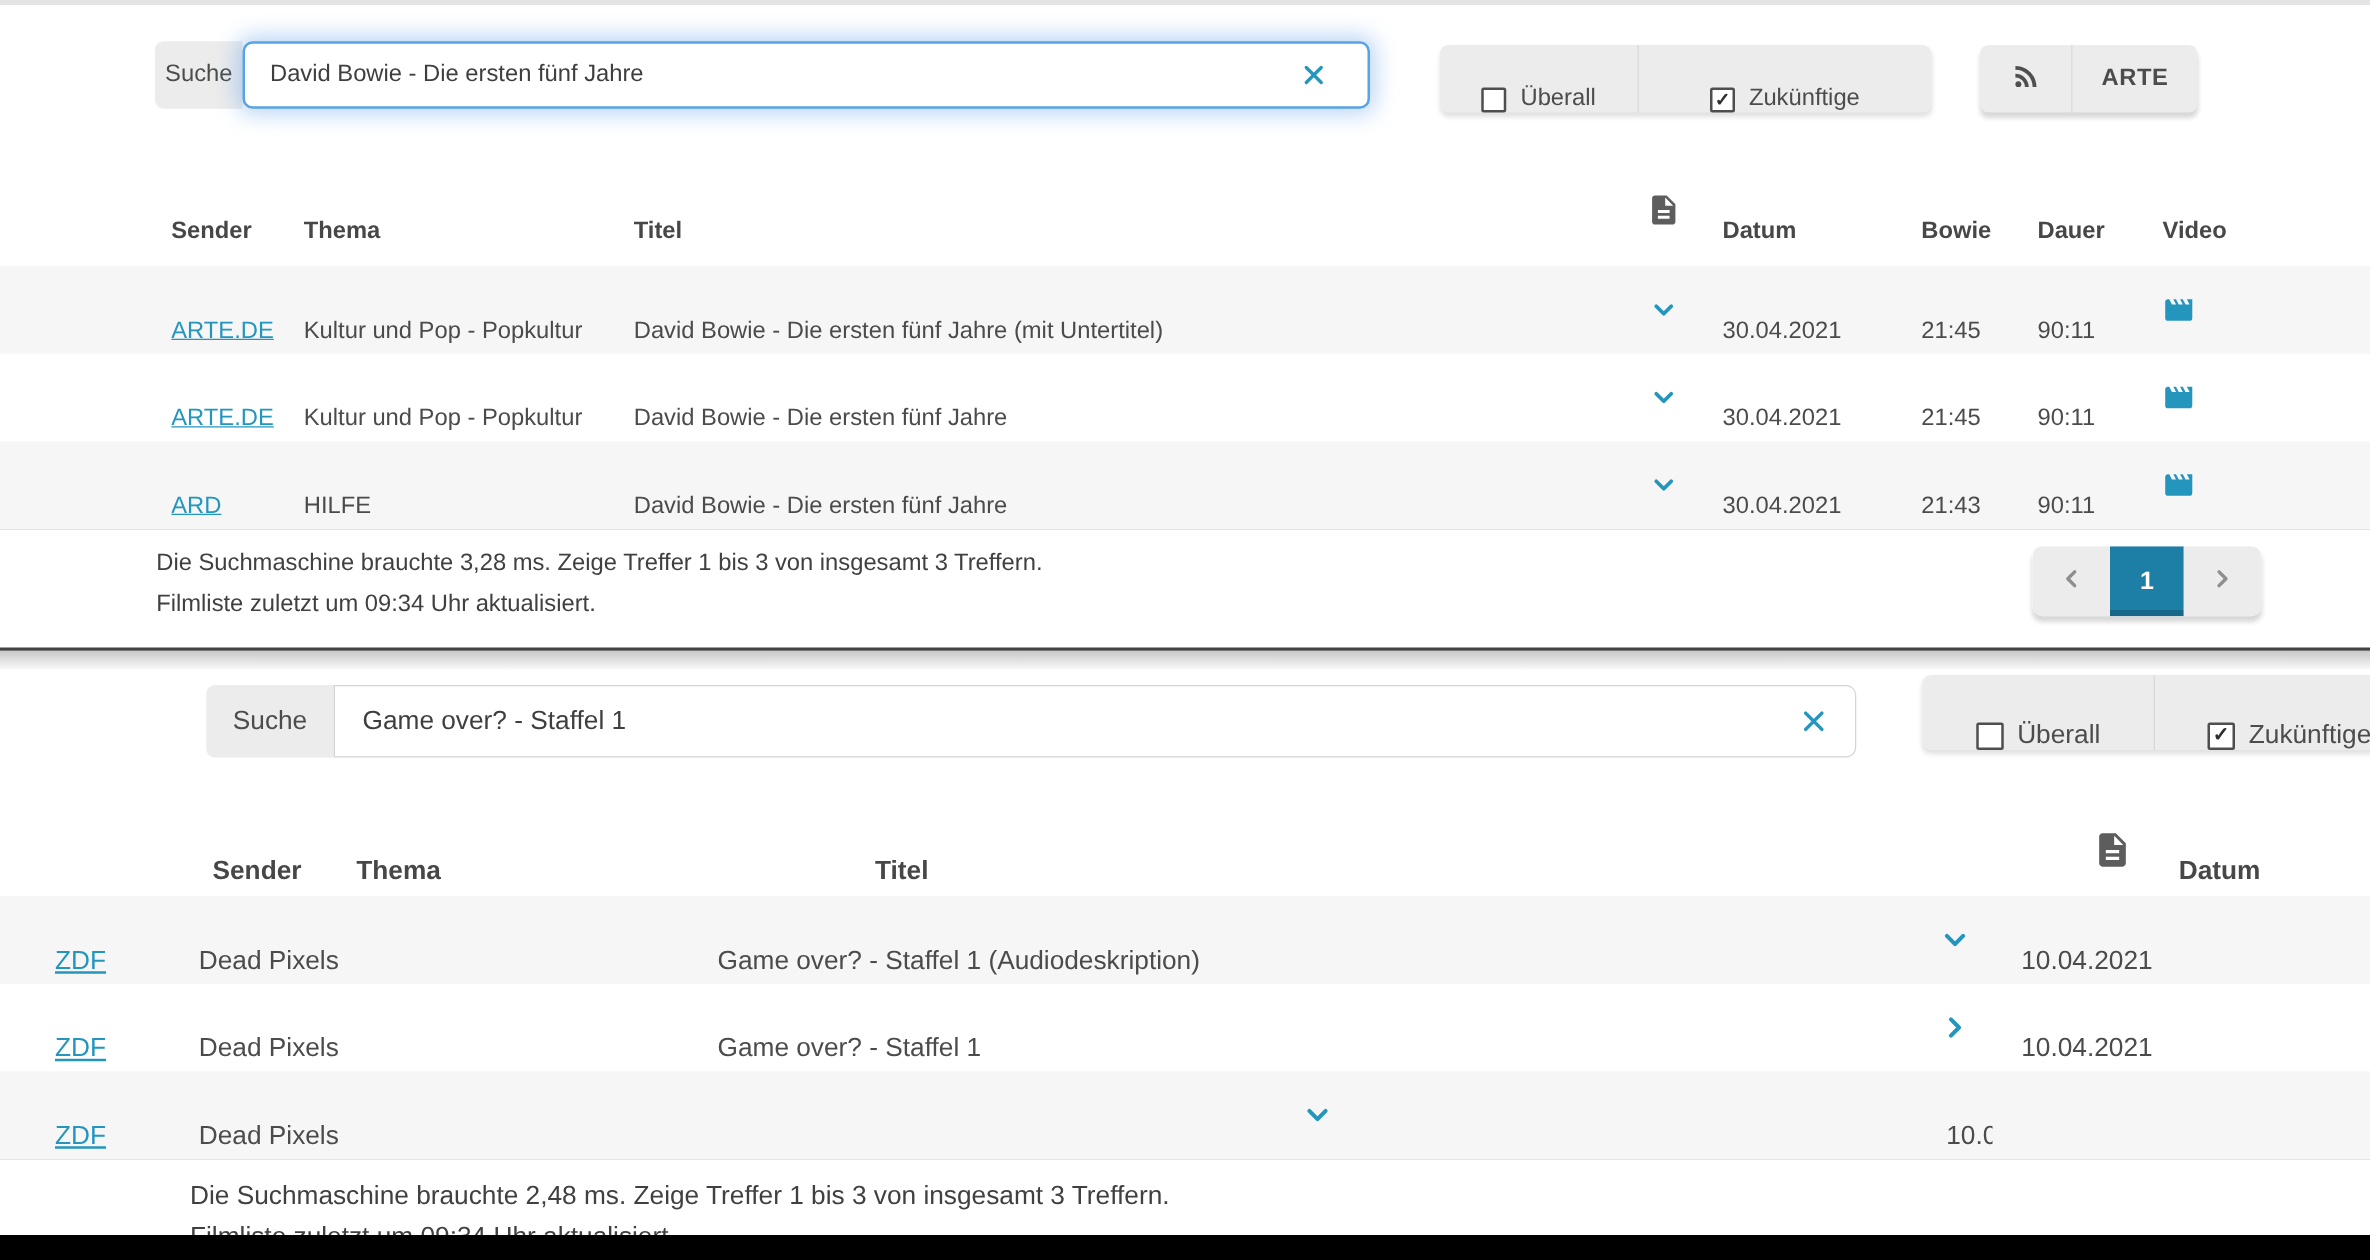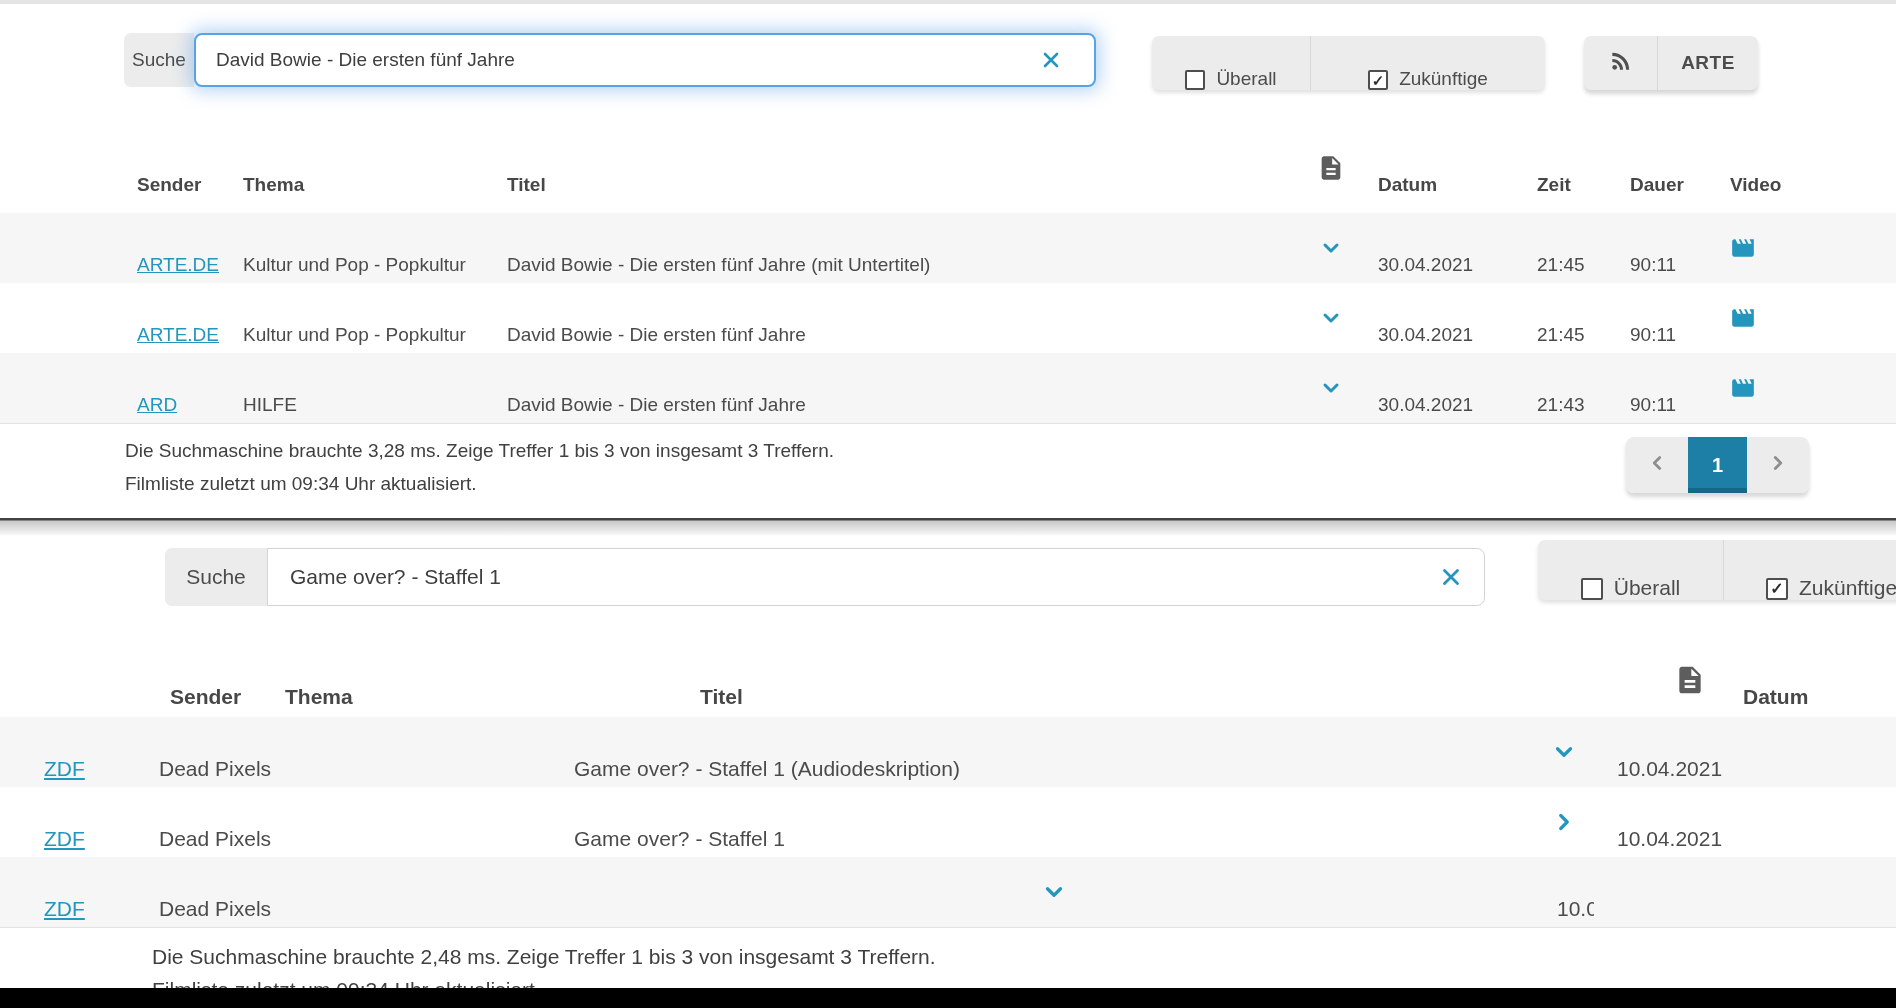--- a/index.html
+++ b/index.html
@@ -169,21 +169,21 @@
     <div class="thead">
       <span class="cell">Sender</span>
       <span class="cell">Thema</span>
       <span class="cell">Titel</span>
       <span class="iconcell docicon">
         <svg viewBox="0 0 24 24" width="28" height="28">
             <path d="M14 2H6c-1.1 0-2 .9-2 2v16c0 1.1.9 2 2 2h12c1.1 0 2-.9 2-2V8l-6-6zm2 16H8v-2h8v2zm0-4H8v-2h8v2zm-3-5V3.5L18.5 9H13z"></path>
           </svg>
       </span>
       <span class="cell pl18">Datum</span>
-      <span class="cell pl18">Zeit</span>
+      <span class="cell pl18">Bowie</span>
       <span class="cell pl18">Dauer</span>
       <span class="cell pl23">Video</span>
     </div>
 
     <div class="rowswrap">
       <div class="trow">
         <span class="cell"><a class="slink">ARTE.DE</a></span>
         <span class="cell">Kultur und Pop - Popkultur</span>
         <span class="cell">David Bowie - Die ersten fünf Jahre (mit Untertitel)</span>
         <span class="chev" data-dir="down">

